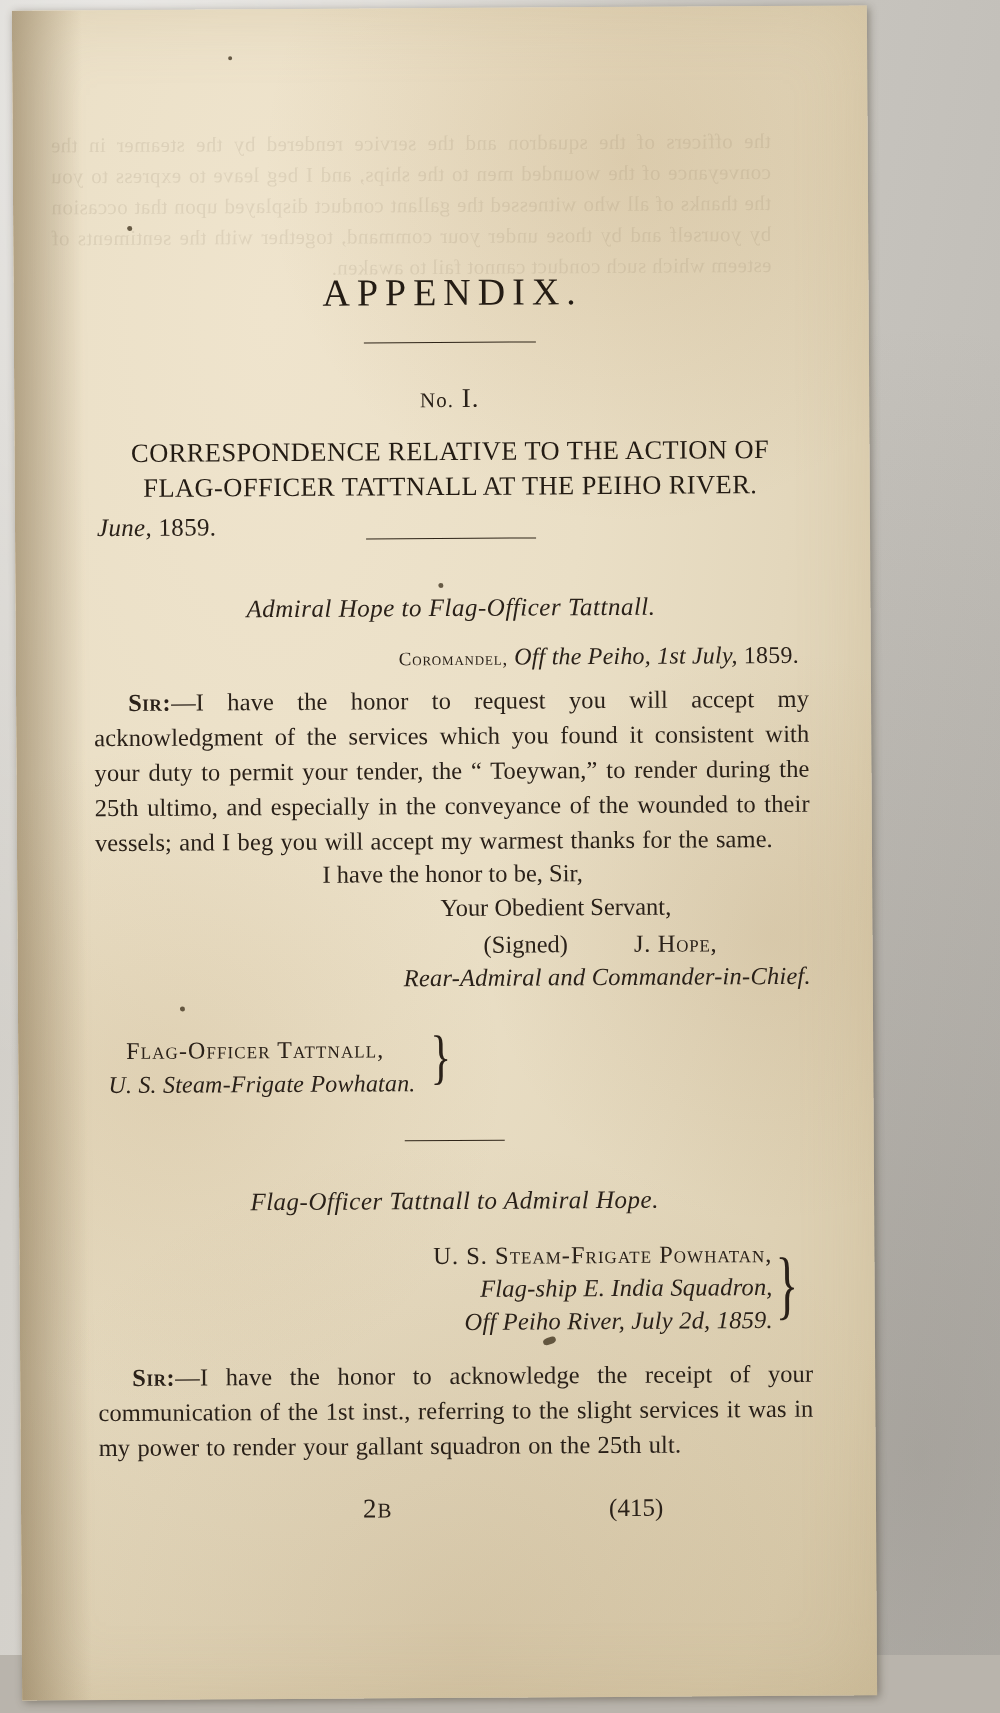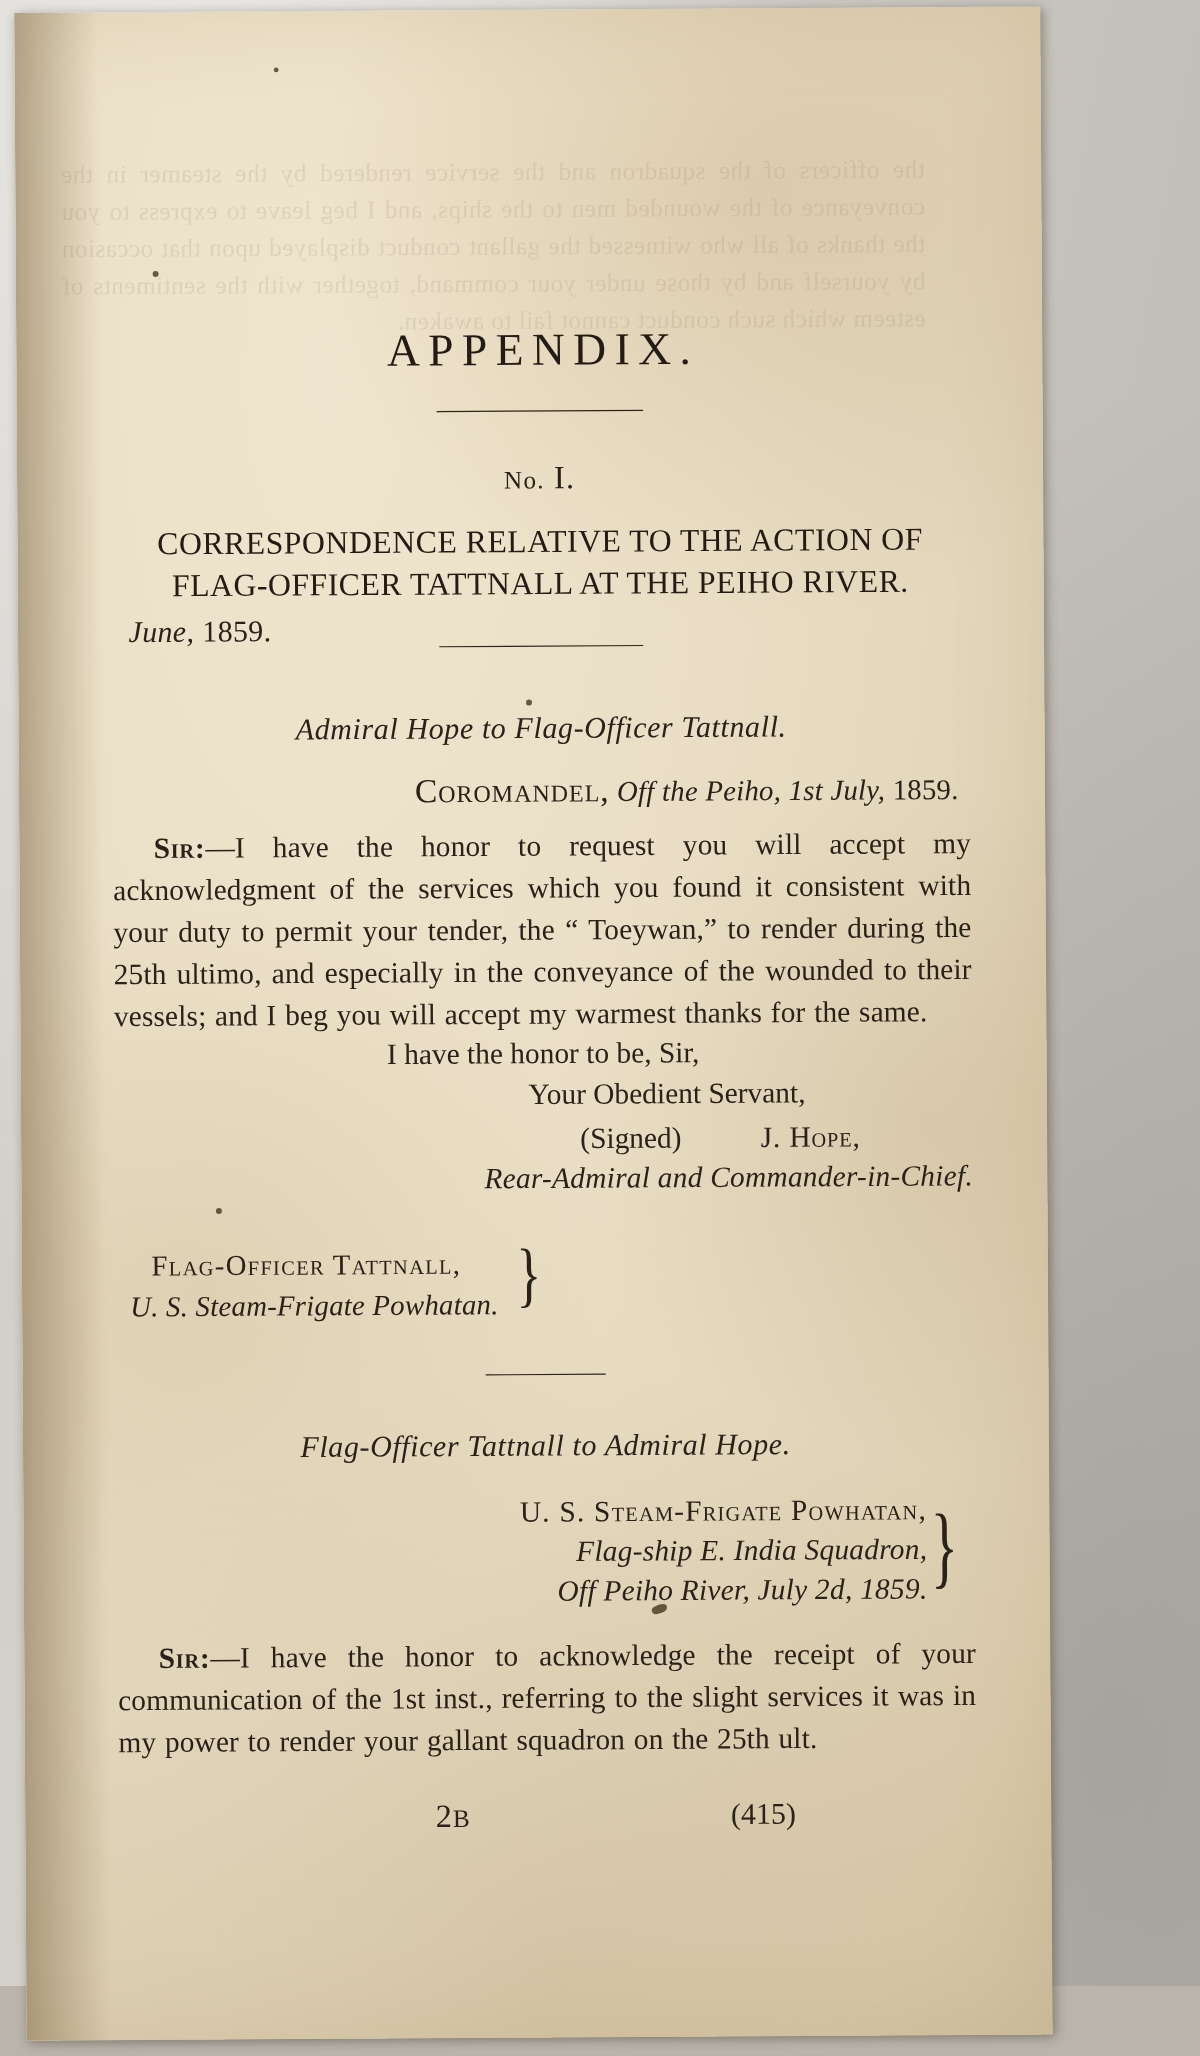--- a/index.html
+++ b/index.html
@@ -153,21 +153,21 @@
     letter-spacing: 0.5px;
   }
 
   .dateline {
     text-align: right;
     font-size: 24px;
     margin-top: 22px;
     padding-right: 10px;
     letter-spacing: 0.2px;
   }
-  .dateline .sc { font-variant: small-caps; font-size: 28px; letter-spacing: 0.8px; }
+  .dateline .sc { font-variant: small-caps; font-size: 19px; letter-spacing: 0.8px; }
   .dateline i { font-style: italic; }
 
   p.body {
     font-size: 24.5px;
     line-height: 35px;
     margin: 12px 0 0 0;
     text-align: justify;
     text-align-last: left;
     letter-spacing: 0.1px;
     word-spacing: 1px;
@@ -298,21 +298,21 @@
         <span class="sc">No.</span>
         <span>I.</span>
       </div>
 
       <h2 class="title">
         <span>CORRESPONDENCE RELATIVE TO THE ACTION OF</span><br>
         <span>FLAG-OFFICER TATTNALL AT THE PEIHO RIVER.</span>
       </h2>
 
       <div style="position:relative; height:44px;">
-        <div class="date-line" style="position:absolute; left:14px; top:4px;">
+        <div class="date-line" style="position:absolute; left:4px; top:4px;">
           <span>June,</span>
           <span class="yr">1859.</span>
         </div>
         <div class="rule mid" style="position:absolute; left:0; right:0; top:18px;"></div>
       </div>
 
       <div class="letter-head">Admiral Hope to Flag-Officer Tattnall.</div>
 
       <div class="dateline">
         <span class="sc">Coromandel,</span>

